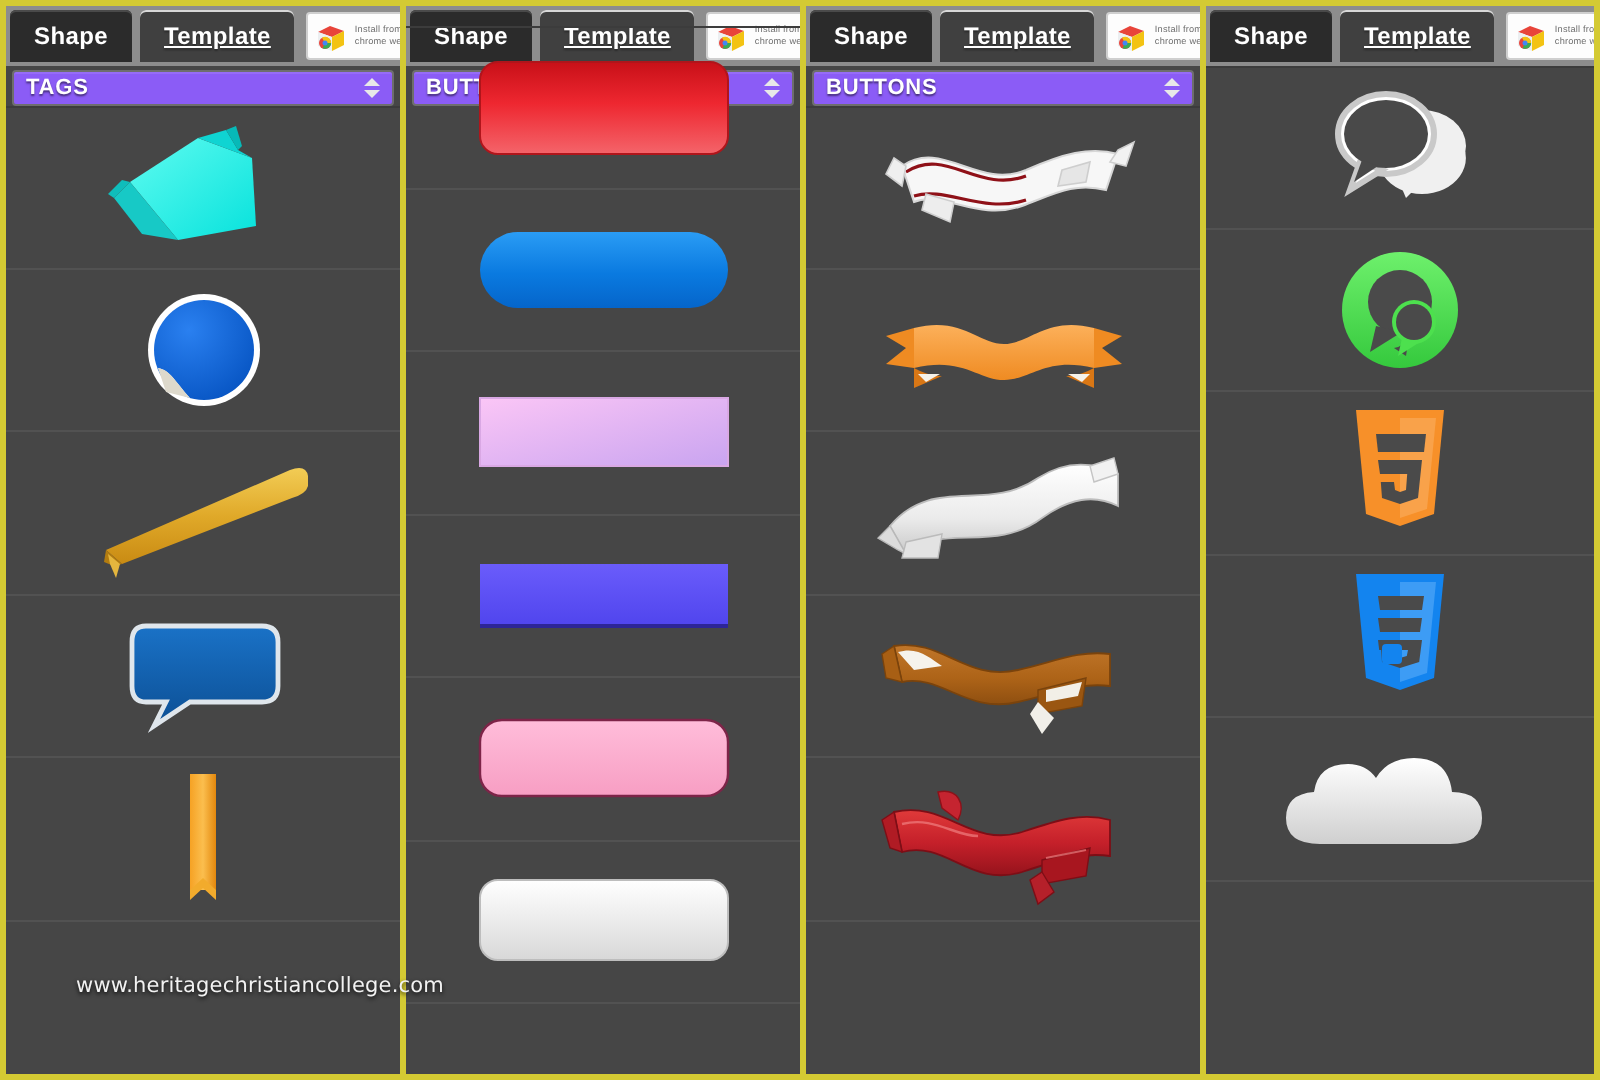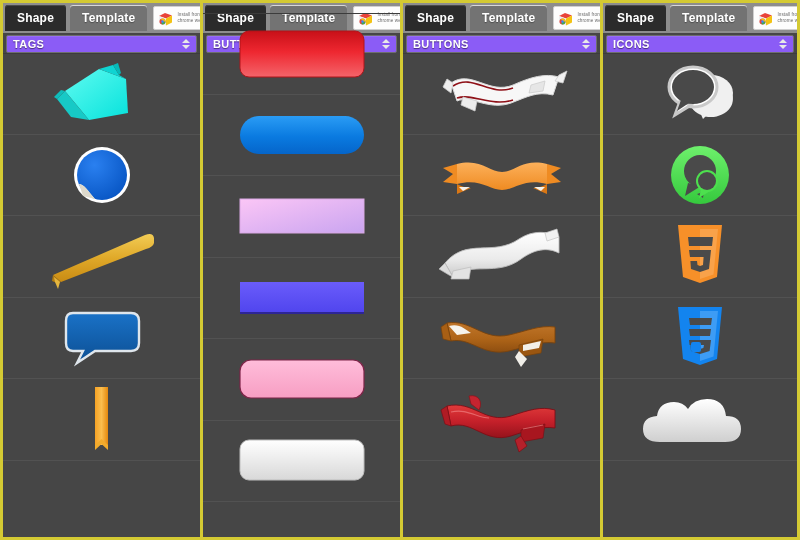--- a/index.html
+++ b/index.html
@@ -18,23 +18,23 @@
   .col:last-child { border-right:3px solid #d4ca33; }
 
   
   .topbar { position:relative; height:30px; background:#8d8d8d;
             display:flex; align-items:center; padding-left:2px; }
   .tab { height:26px; padding:0 12px; display:flex; align-items:center;
          justify-content:center; font-size:12px; font-weight:bold;
          letter-spacing:.2px; border-radius:3px 3px 0 0; }
   .tab.active { background:#2b2b2b; color:#ffffff;
                 box-shadow:inset 0 1px 0 #4a4a4a; }
-  .tab.inactive { background:#737373; color:#ffffff;
+  .tab.inactive { background:#404040; color:#ffffff;
                   text-shadow:0 1px 1px rgba(0,0,0,.35);
-                  margin-left:4px; box-shadow:inset 0 1px 0 #d8d8d8; }
+                  margin-left:4px; box-shadow:inset 0 1px 0 #d8d8d8;text-decoration:underline; }
 
   .cws { margin-left:6px; height:24px; width:76px; background:#fdfdfd;
          border:1px solid #cfcfcf; border-radius:2px; display:flex;
          align-items:center; padding:0 3px; gap:3px; flex:0 0 auto; }
   .cws-logo { width:17px; height:17px; position:relative; flex:0 0 auto; }
   .cws-txt { font-size:4.6px; line-height:6px; color:#6d6d6d;
              white-space:nowrap; letter-spacing:.1px; }
 
   
   .catbar { position:relative; height:18px; margin:2px 3px 0 3px;
@@ -464,27 +464,20 @@
               <path d="M11 23 L8 17.8 A6 6 0 0 1 17.2 23 Z" fill="#f3c313"></path>
               <circle cx="11" cy="23" r="2.5" fill="#4484f4"></circle>
             </svg>
           </span>
           <span class="cws-txt">
             <span>Install from</span><br>
             <span>chrome web store</span>
           </span>
         </div>
       </div>
-      <div class="catbar">
-        <span class="lbl">ICONS</span>
-        <span class="spinner">
-            <i class="up"></i>
-            <i class="dn"></i>
-          </span>
-      </div>
       <div class="list">
 
         <div class="cell">
           <div class="art">
             <svg width="150" height="74" viewBox="0 0 150 74">
               <path d="M86 24 A22 18 0 1 1 85.9 24 Z" fill="#f0f0f0"></path>
               <path d="M72 48 L78 62 L90 50 Z" fill="#f0f0f0"></path>
               <ellipse cx="86" cy="36" rx="22" ry="18" fill="#f0f0f0"></ellipse>
               <ellipse cx="68" cy="30" rx="24" ry="20" fill="#ffffff" stroke="#c9c9c9" stroke-width="3"></ellipse>
               <path d="M55 44 L50 58 L66 48 Z" fill="#ffffff" stroke="#c9c9c9" stroke-width="3"></path>
@@ -550,13 +543,14 @@
               <path d="M35 60 Q18 60 18 47 Q18 35 32 34 Q34 20 49 20 Q58 20 63 27 Q69 17 82 17 Q99 17 101 34 Q116 34 116 47 Q116 60 100 60 Z" fill="url(#i5)"></path>
             </svg>
           </div>
         </div>
 
       </div>
     </div>
 
   </div>
 
+  <div class="watermark">www.heritagechristiancollege.com</div>
 </div>
 
 </body></html>

